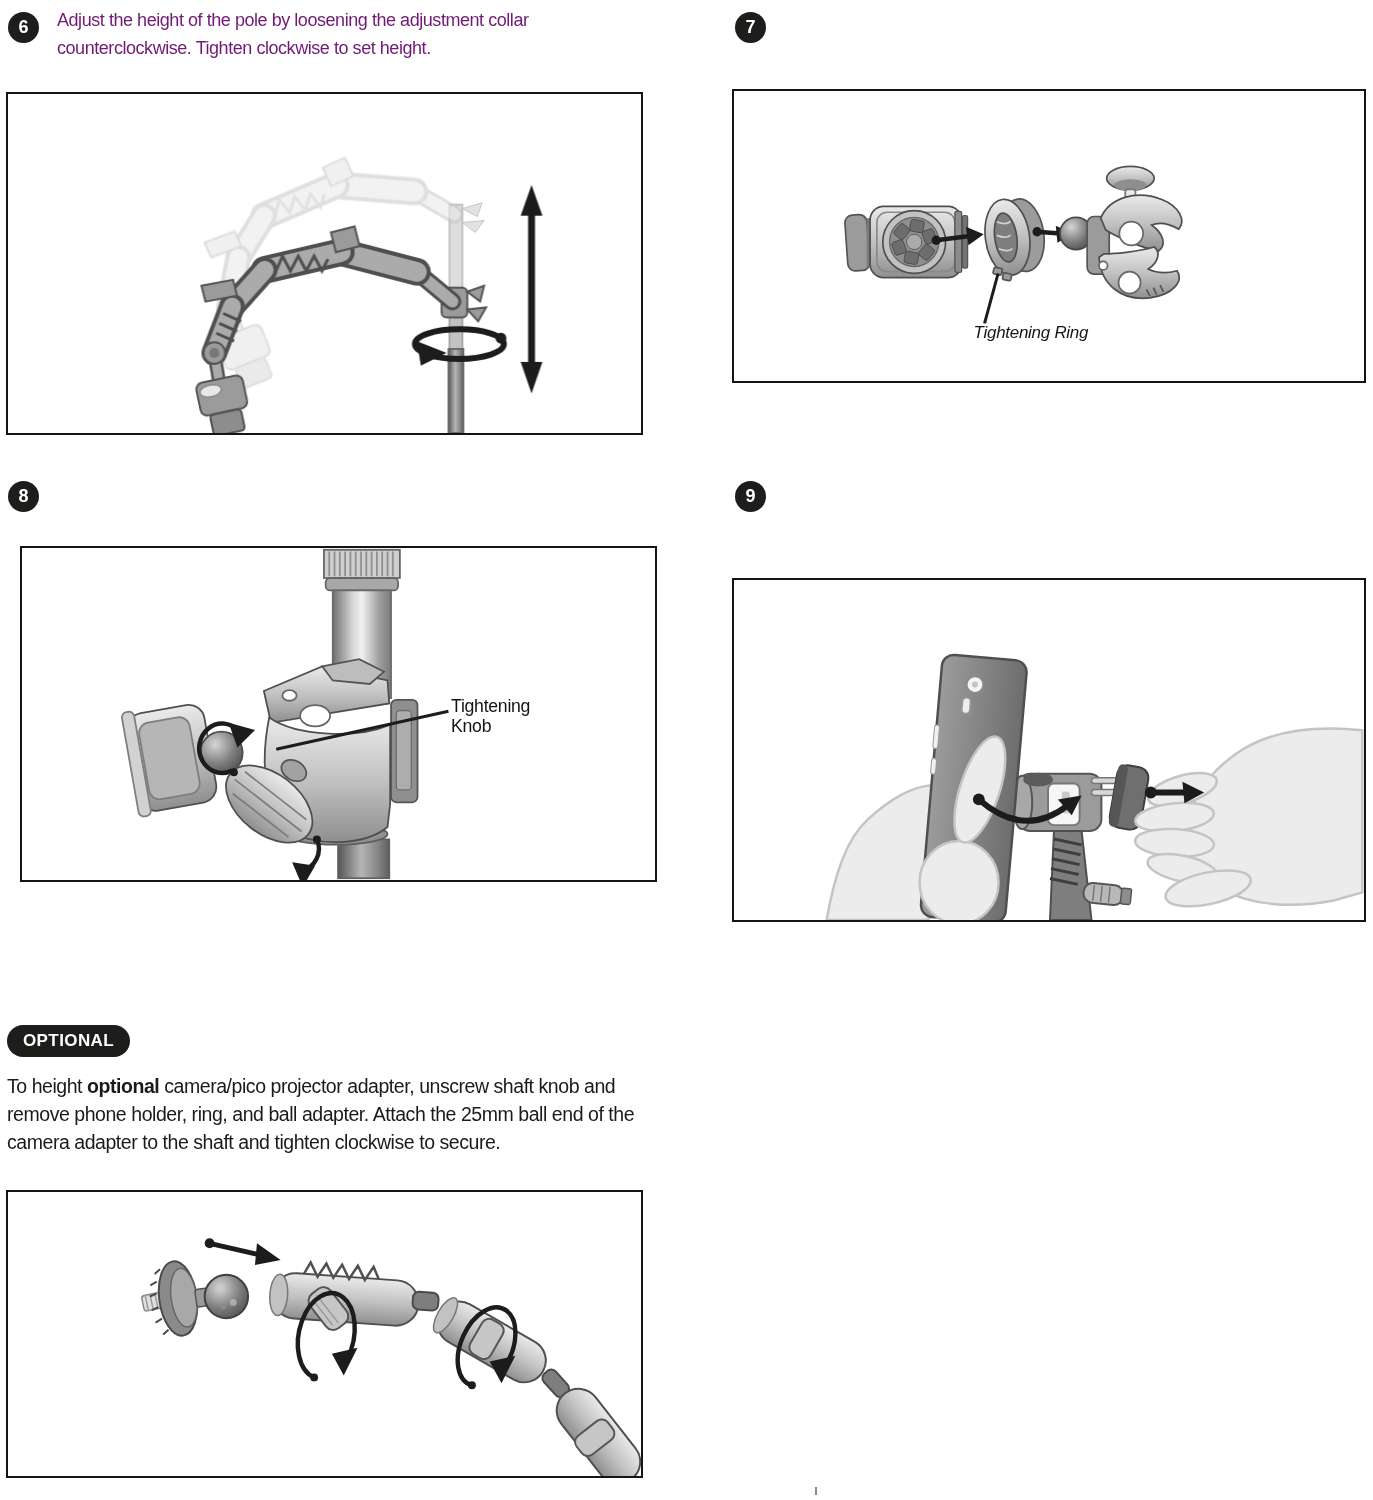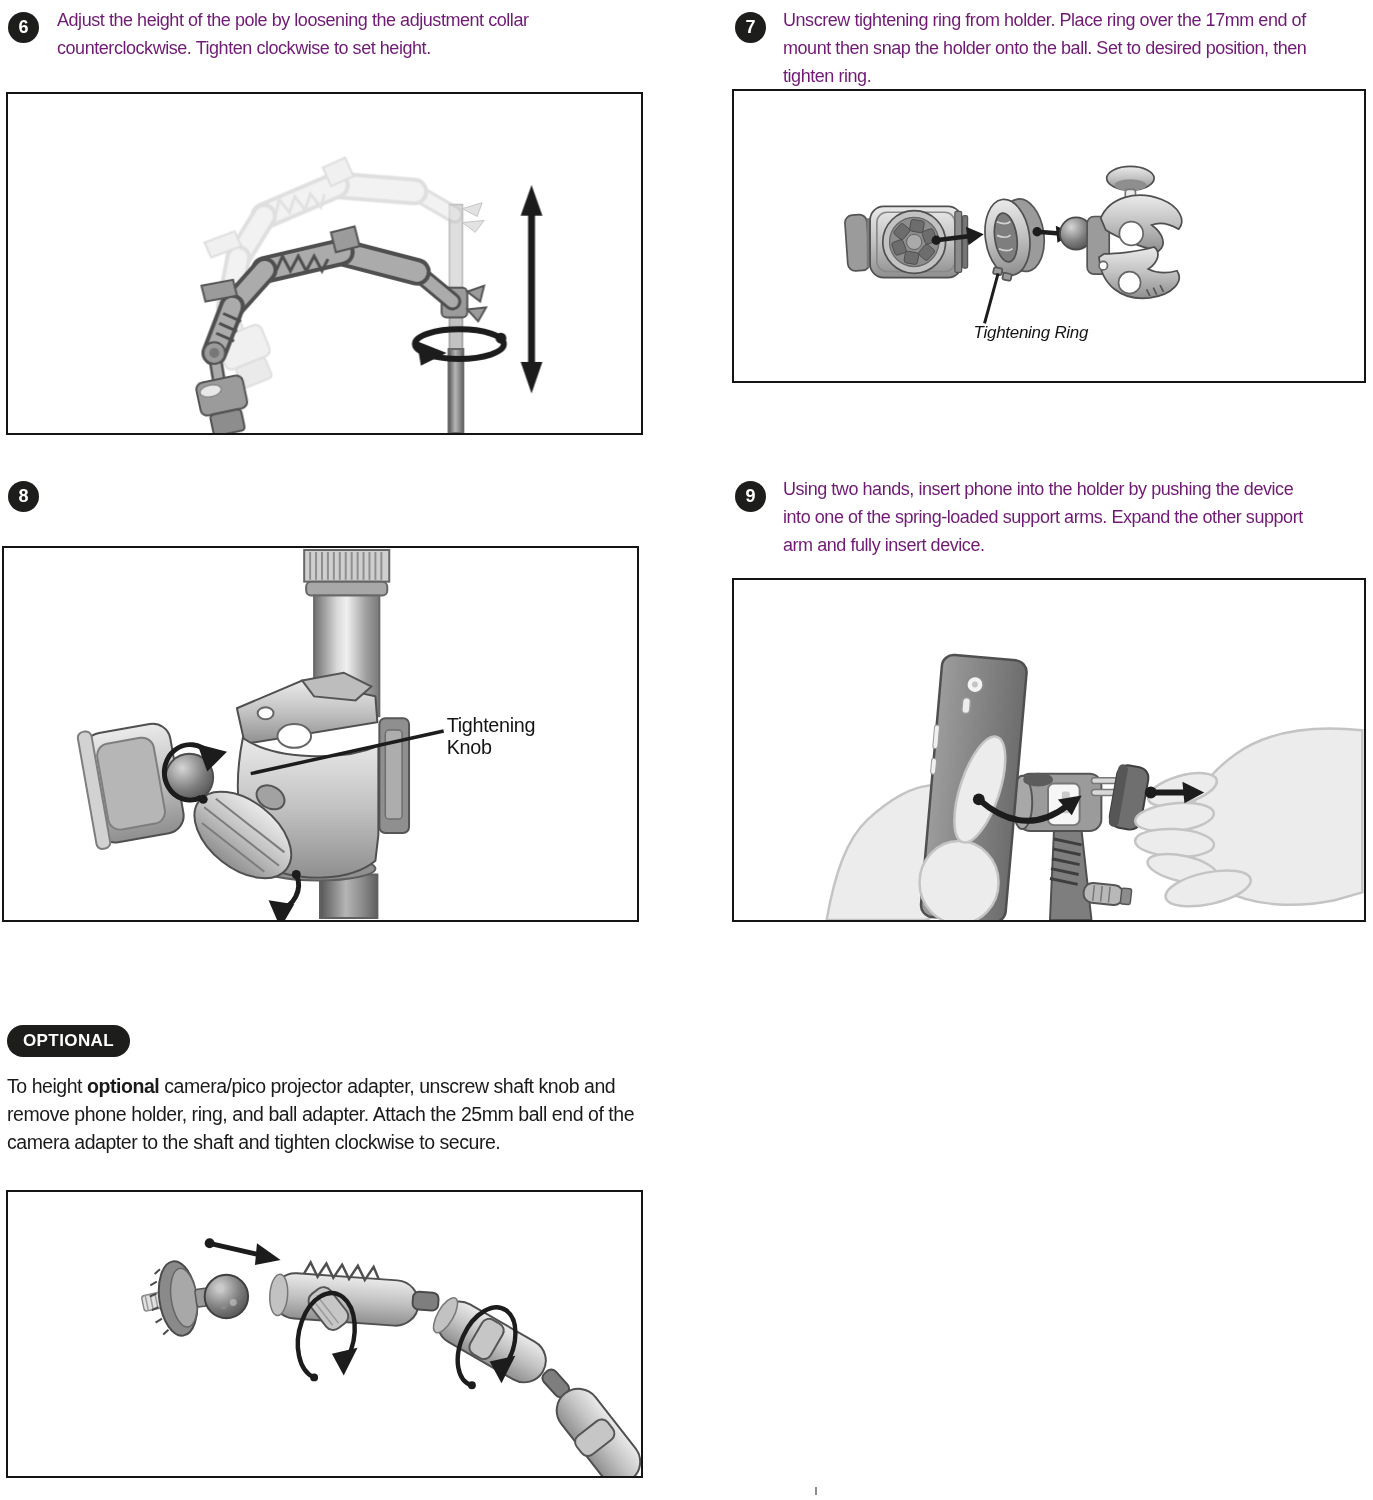--- a/index.html
+++ b/index.html
@@ -54,34 +54,28 @@
 
   <div class="badge" style="left:8px;top:12px;">
       <span>6</span>
     </div>
   <div class="step-text" style="left:57px;top:6px;">Adjust the height of the pole by loosening the adjustment collar
 counterclockwise. Tighten clockwise to set height.</div>
 
   <div class="badge" style="left:735px;top:12px;">
       <span>7</span>
     </div>
-  <div class="step-text" style="left:783px;top:6px;">Unscrew tightening ring from holder. Place ring over the 17mm end of
-mount then snap the holder onto the ball. Set to desired position, then
-tighten ring.</div>
 
   <div class="badge" style="left:8px;top:481px;">
       <span>8</span>
     </div>
 
   <div class="badge" style="left:735px;top:481px;">
       <span>9</span>
     </div>
-  <div class="step-text" style="left:783px;top:475px;">Using two hands, insert phone into the holder by pushing the device
-into one of the spring-loaded support arms. Expand the other support
-arm and fully insert device.</div>
 
   <svg width="0" height="0" style="position:absolute">
     <defs>
       <linearGradient id="gMetal" x1="0" y1="0" x2="0" y2="1">
         <stop offset="0" stop-color="#eaeaea"></stop>
           <stop offset="0.5" stop-color="#c2c2c2"></stop>
           <stop offset="1" stop-color="#8f8f8f"></stop>
       </linearGradient>
       <linearGradient id="gPole" x1="0" y1="0" x2="1" y2="0">
         <stop offset="0" stop-color="#6f6f6f"></stop>
@@ -233,21 +227,21 @@
         <circle class="white-detail" cx="414" cy="168" r="14"></circle>
         <circle class="white-detail" cx="412" cy="226" r="13"></circle>
         <circle class="white-detail" cx="381" cy="206" r="5"></circle>
         <path d="M432,234 l4,8 M440,232 l4,8 M448,229 l4,8" stroke="#555" stroke-width="2"></path>
       </g>
       <line x1="257" y1="215" x2="241" y2="274" stroke="#1c1c1c" stroke-width="3.5"></line>
       <text class="figlabel" x="228" y="291">Tightening Ring</text>
     </svg>
   </div>
 
-  <div class="fig-box" style="left:2px;top:546px;width:637px;height:376px;">
+  <div class="fig-box" style="left:20px;top:546px;width:637px;height:336px;">
     <svg viewBox="0 0 637 376">
       <g>
         <rect x="302" y="2" width="86" height="32" fill="#cfcfcf" stroke="#666" stroke-width="2"></rect>
         <path d="M308,4 v28 M314,4 v28 M320,4 v28 M326,4 v28 M332,4 v28 M338,4 v28 M344,4 v28 M350,4 v28 M356,4 v28 M362,4 v28 M368,4 v28 M374,4 v28 M380,4 v28" stroke="#8f8f8f" stroke-width="2"></path>
         <rect x="304" y="34" width="82" height="14" rx="5" fill="#a8a8a8" stroke="#666" stroke-width="2"></rect>
         <rect x="312" y="48" width="66" height="122" fill="url(#gPole)" stroke="#6a6a6a" stroke-width="2"></rect>
       </g>
       <rect x="378" y="172" width="30" height="116" rx="6" fill="#8f8f8f" stroke="#555" stroke-width="2"></rect>
       <rect x="384" y="184" width="17" height="90" rx="4" fill="#adadad" stroke="#6e6e6e" stroke-width="1.5"></rect>
       <rect x="318" y="330" width="58" height="44" fill="url(#gPoleD)" stroke="#616161" stroke-width="2"></rect>

